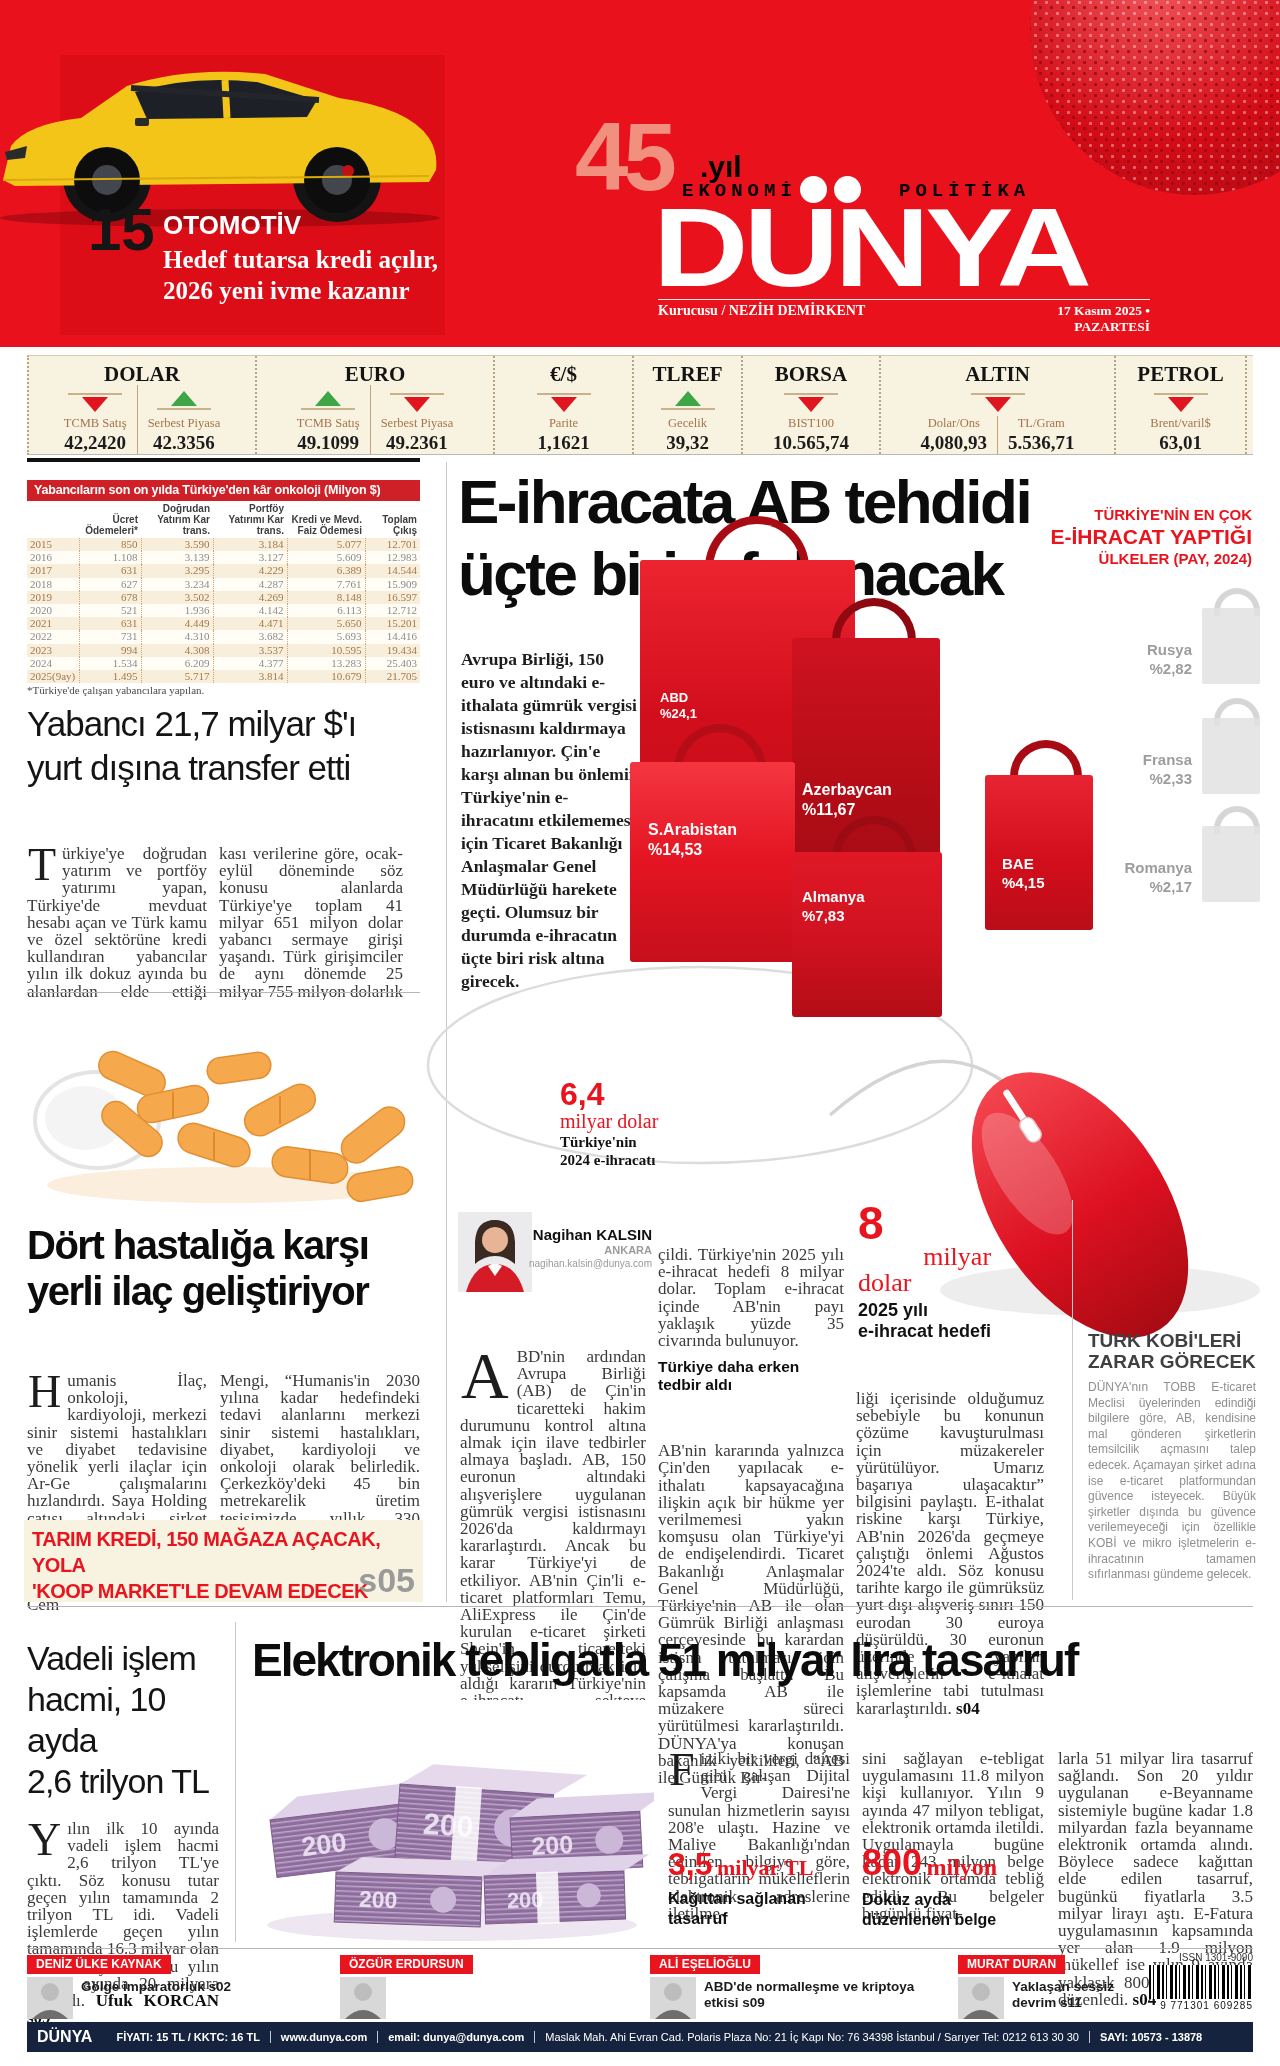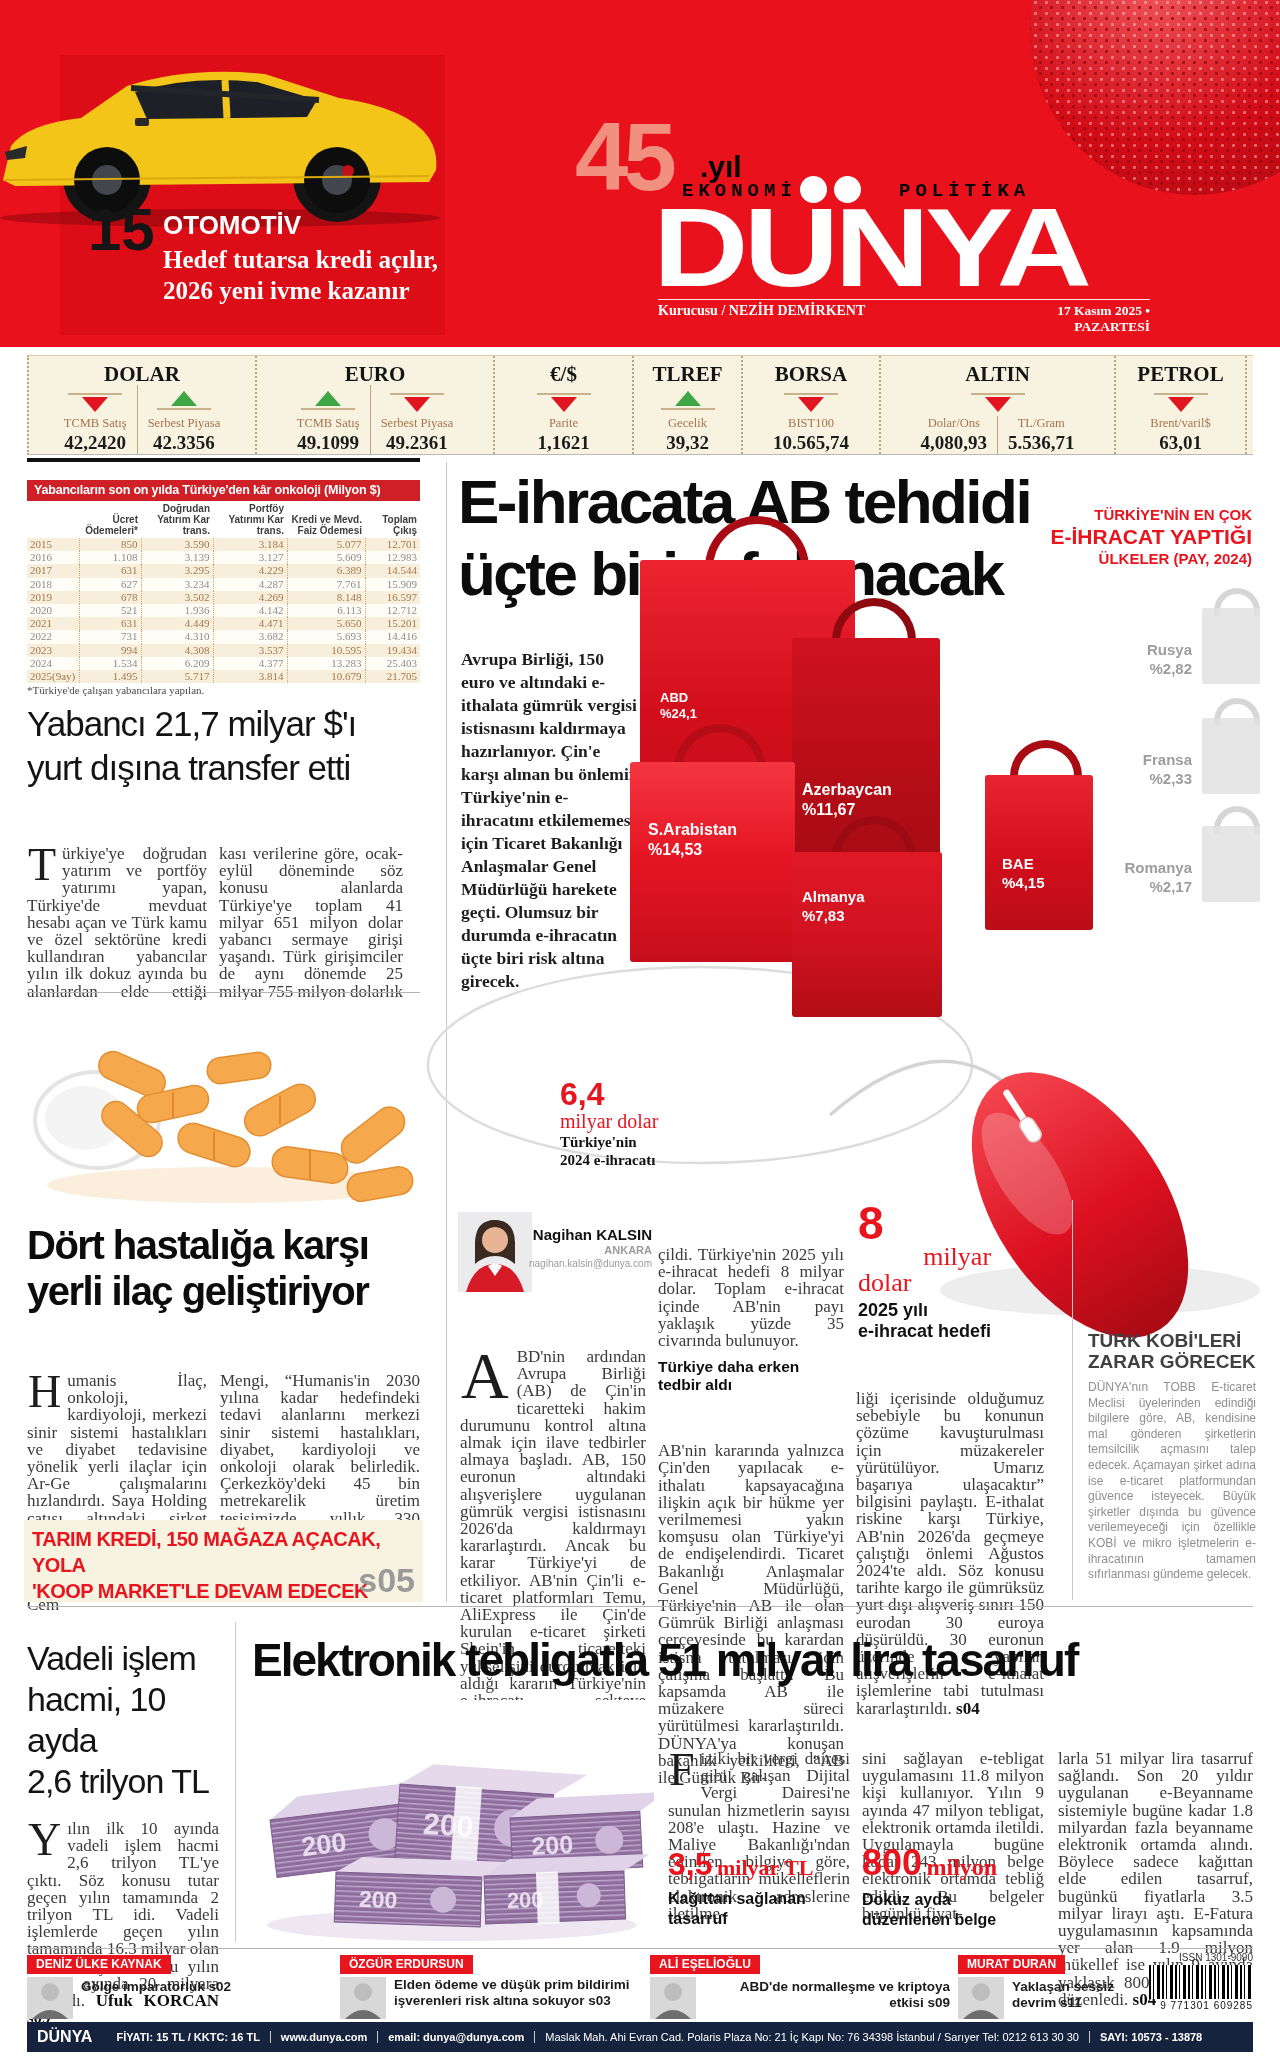--- a/index.html
+++ b/index.html
@@ -637,32 +637,31 @@
     </div>
   </div>
   <div class="abs" style="left:340px;top:1954px;width:300px;">
     <span class="col-label">ÖZGÜR ERDURSUN</span>
     <div style="display:flex;margin-top:3px;">
       <svg width="46" height="42" viewBox="0 0 46 42" style="flex:none;">
         <rect width="46" height="42" fill="#d8d8d8"></rect>
           <circle cx="23" cy="15" r="9" fill="#bdbdbd"></circle>
           <path d="M5 42 Q23 24 41 42 Z" fill="#6e6e6e"></path>
       </svg>
-      <div class="col-text" style="padding:0 0 0 8px;">Elden ödeme ve düşük prim bildirimi işverenleri risk altına sokuyor s03</div>
     </div>
   </div>
   <div class="abs" style="left:650px;top:1954px;width:300px;">
     <span class="col-label">ALİ EŞELİOĞLU</span>
     <div style="display:flex;margin-top:3px;">
       <svg width="46" height="42" viewBox="0 0 46 42" style="flex:none;">
         <rect width="46" height="42" fill="#d8d8d8"></rect>
           <circle cx="23" cy="15" r="9" fill="#bdbdbd"></circle>
           <path d="M5 42 Q23 24 41 42 Z" fill="#6e6e6e"></path>
       </svg>
-      <div class="col-text" style="padding:2px 0 0 8px;text-align:right;">ABD'de normalleşme ve kriptoya etkisi s09</div>
+      <div class="col-text" style="padding:2px 0 0 8px;">ABD'de normalleşme ve kriptoya etkisi s09</div>
     </div>
   </div>
   <div class="abs" style="left:958px;top:1954px;width:175px;">
     <span class="col-label">MURAT DURAN</span>
     <div style="display:flex;margin-top:3px;">
       <svg width="46" height="42" viewBox="0 0 46 42" style="flex:none;">
         <rect width="46" height="42" fill="#d8d8d8"></rect>
           <circle cx="23" cy="15" r="9" fill="#bdbdbd"></circle>
           <path d="M5 42 Q23 24 41 42 Z" fill="#6e6e6e"></path>
       </svg>

